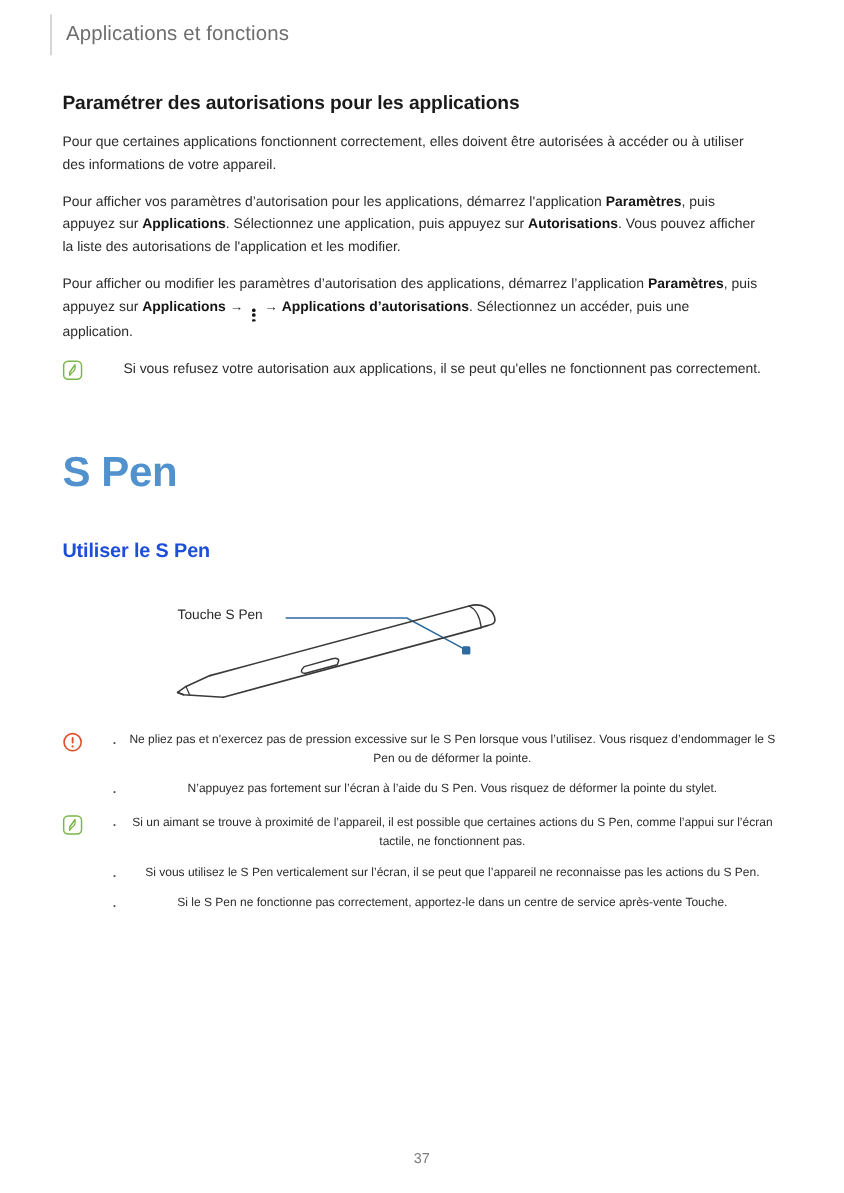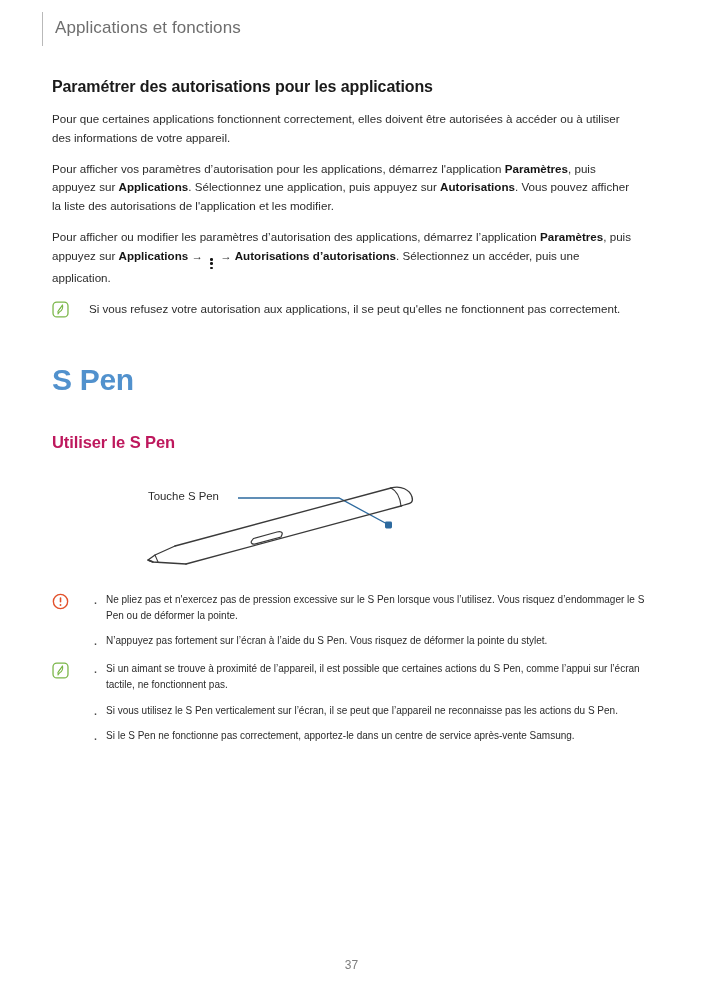--- a/index.html
+++ b/index.html
@@ -103,20 +103,21 @@
     height: 17px;
     margin-right: 20px;
     margin-top: 1px;
   }
   .callout-icon svg { display: block; }
   .callout-body {
     flex: 1 1 auto;
     font-size: 11.6px;
     line-height: 1.62;
     color: #2b2b2b;
+    text-align: center;
   }
 
   
   ul.bullets {
     list-style: none;
     margin: 0;
     padding: 0;
   }
   ul.bullets > li {
     position: relative;
@@ -131,23 +132,23 @@
     position: absolute;
     left: 4px;
     top: -1px;
     font-size: 15px;
     line-height: 1.5;
     color: #4a4a4a;
   }
 
   
   h1.chapter {
-    font-size: 30px;
+    font-size: 35px;
     font-weight: bold;
-    margin: 44px 0 0 0;
+    margin: 56px 0 0 0;
     letter-spacing: -0.3px;
   }
   h3.subsection {
     font-size: 16.5px;
     font-weight: bold;
     margin: 32px 0 0 0;
     letter-spacing: -0.1px;
   }
 
   
@@ -193,36 +194,36 @@
     <h2 class="section-heading">Paramétrer des autorisations pour les applications</h2>
 
     <p class="body-text">Pour que certaines applications fonctionnent correctement, elles doivent être autorisées à accéder ou à utiliser des informations de votre appareil.</p>
 
     <p class="body-text"><span>Pour afficher vos paramètres d’autorisation pour les applications, démarrez l'application </span><b>Paramètres</b><span>, puis appuyez sur </span><b>Applications</b><span>. Sélectionnez une application, puis appuyez sur </span><b>Autorisations</b><span>. Vous pouvez afficher la liste des autorisations de l'application et les modifier.</span></p>
 
     <p class="body-text"><span>Pour afficher ou modifier les paramètres d’autorisation des applications, démarrez l’application </span><b>Paramètres</b><span>, puis appuyez sur </span><b>Applications</b><span class="arrow"> → </span><span class="kebab">
           <i></i>
           <i></i>
           <i></i>
-        </span><span class="arrow"> → </span><b>Autorisations d’autorisations</b><span>. Sélectionnez un accéder, puis une application.</span></p>
+        </span><span class="arrow"> → </span><b>Applications d’autorisations</b><span>. Sélectionnez un accéder, puis une application.</span></p>
 
     <div class="callout">
       <div class="callout-icon">
         <svg width="17" height="17" viewBox="0 0 20 20" aria-hidden="true">
           <rect x="1.2" y="1.2" width="17.6" height="17.6" rx="4.4" ry="4.4" fill="none" stroke="#7ab648" stroke-width="1.5"></rect>
           <path d="M12.4 4.6 L7.1 12.1 L7.1 15.2 L9.0 12.6 C11.6 11.3 13.1 8.2 12.4 4.6 Z" fill="none" stroke="#7ab648" stroke-width="1.25" stroke-linejoin="round"></path>
           <path d="M7.1 12.1 L11.6 6.0" fill="none" stroke="#7ab648" stroke-width="1.05"></path>
         </svg>
       </div>
       <div class="callout-body">Si vous refusez votre autorisation aux applications, il se peut qu'elles ne fonctionnent pas correctement.</div>
     </div>
 
     <h1 class="chapter" style="color: rgb(81, 145, 205);">S Pen</h1>
 
-    <h3 class="subsection" style="color: #be185d; margin-top: 36px;">Utiliser le S Pen</h3>
+    <h3 class="subsection" style="color: #1d4ed8; margin-top: 36px;">Utiliser le S Pen</h3>
 
     <div class="figure">
       <div class="figure-label">Touche S Pen</div>
       <svg width="596" height="108" viewBox="0 0 596 108" aria-hidden="true">
 
         <path d="M186 26 L287 26 L337 53" fill="none" stroke="#2d6a9f" stroke-width="1.3"></path>
 
         <rect x="333" y="49.5" width="7" height="7" rx="1.4" fill="#2d6a9f"></rect>
 
         <g fill="none" stroke="#3a3a3a" stroke-width="1.35" stroke-linejoin="round" stroke-linecap="round">
@@ -266,21 +267,21 @@
         <svg width="17" height="17" viewBox="0 0 20 20" aria-hidden="true">
           <rect x="1.2" y="1.2" width="17.6" height="17.6" rx="4.4" ry="4.4" fill="none" stroke="#7ab648" stroke-width="1.5"></rect>
           <path d="M12.4 4.6 L7.1 12.1 L7.1 15.2 L9.0 12.6 C11.6 11.3 13.1 8.2 12.4 4.6 Z" fill="none" stroke="#7ab648" stroke-width="1.25" stroke-linejoin="round"></path>
           <path d="M7.1 12.1 L11.6 6.0" fill="none" stroke="#7ab648" stroke-width="1.05"></path>
         </svg>
       </div>
       <div class="callout-body">
         <ul class="bullets">
           <li>Si un aimant se trouve à proximité de l’appareil, il est possible que certaines actions du S Pen, comme l’appui sur l’écran tactile, ne fonctionnent pas.</li>
           <li>Si vous utilisez le S Pen verticalement sur l’écran, il se peut que l’appareil ne reconnaisse pas les actions du S Pen.</li>
-          <li>Si le S Pen ne fonctionne pas correctement, apportez-le dans un centre de service après-vente Samsung.</li>
+          <li>Si le S Pen ne fonctionne pas correctement, apportez-le dans un centre de service après-vente Touche.</li>
         </ul>
       </div>
     </div>
 
   </div>
 
   <div class="page-number">37</div>
 
 </div>
 

